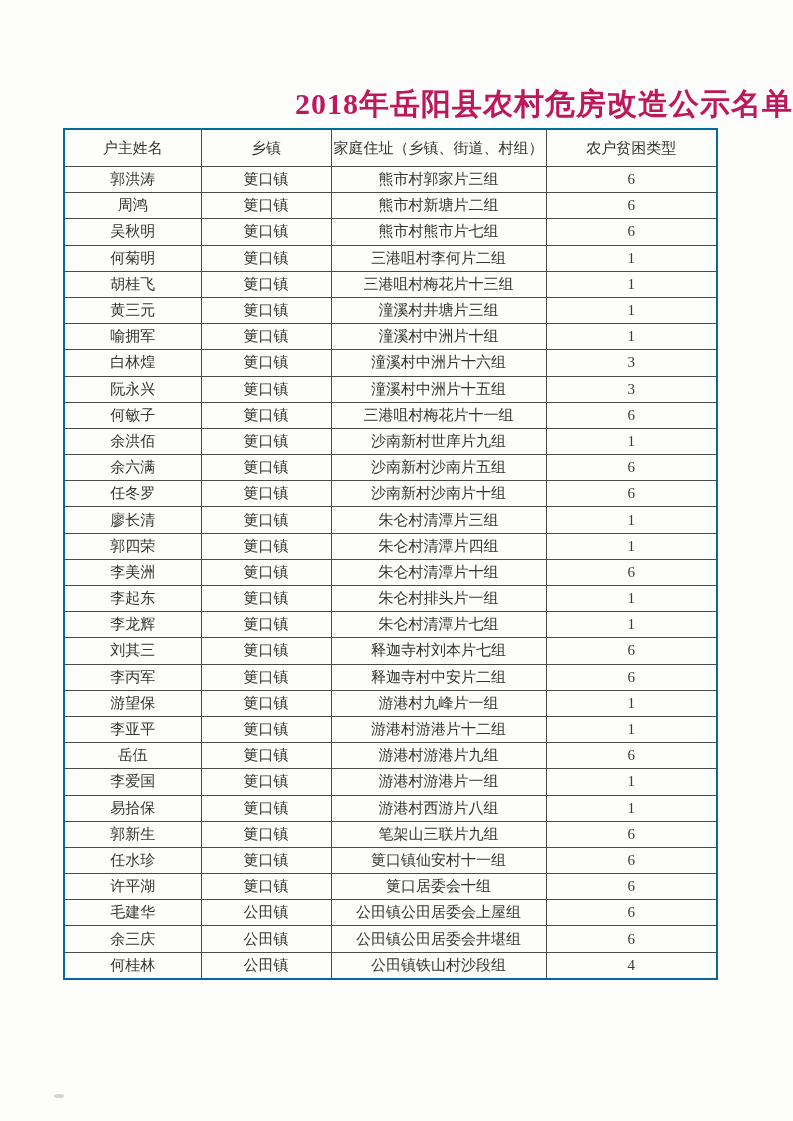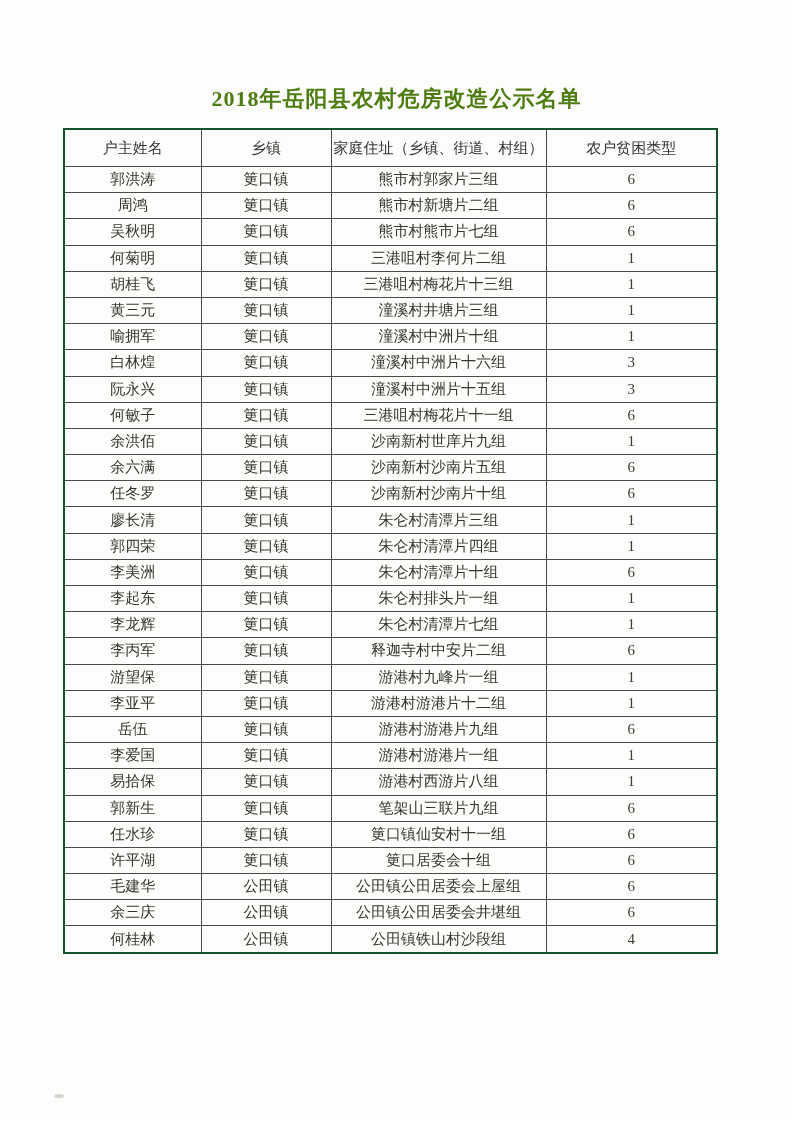--- a/index.html
+++ b/index.html
@@ -25,25 +25,25 @@
     height: 4px;
     background: #c9c9c6;
     border-radius: 50%;
     opacity: .8;
   }
   .doc-title {
     position: absolute;
     top: 84px;
     left: 0;
     width: 100%;
-    text-align: center;
-    font-size: 22px;
+    text-align: right;
+    font-size: 30px;
     font-weight: 700;
     letter-spacing: 1px;
-    color: #4d7c0f;
+    color: #be185d;
     white-space: nowrap;
   }
   table.roster {
     position: absolute;
     left: 63px;
     top: 128px;
     width: 653px;
     border-collapse: collapse;
     table-layout: fixed;
     background: #fdfdfc;
@@ -53,21 +53,21 @@
   table.roster col.c-address  { width: 215px; }
   table.roster col.c-type     { width: 171px; }
   table.roster th, table.roster td {
     border: 1px solid #4a4a48;
     text-align: center;
     vertical-align: middle;
     padding: 0 2px;
     overflow: hidden;
     white-space: nowrap;
   }
-  table.roster { border: 2px solid #14532d; }
+  table.roster { border: 2px solid #0369a1; }
   table.roster th {
     height: 36px;
     font-size: 15px;
     font-weight: 400;
     color: #333331;
   }
   table.roster td {
     height: 25.2px;
     font-size: 15px;
     color: #34342f;
@@ -202,20 +202,26 @@
           <td>朱仑村排头片一组</td>
           <td class="num">1</td>
         </tr>
         <tr>
           <td>李龙辉</td>
           <td>筻口镇</td>
           <td>朱仑村清潭片七组</td>
           <td class="num">1</td>
         </tr>
         <tr>
+          <td>刘其三</td>
+          <td>筻口镇</td>
+          <td>释迦寺村刘本片七组</td>
+          <td class="num">6</td>
+        </tr>
+        <tr>
           <td>李丙军</td>
           <td>筻口镇</td>
           <td>释迦寺村中安片二组</td>
           <td class="num">6</td>
         </tr>
         <tr>
           <td>游望保</td>
           <td>筻口镇</td>
           <td>游港村九峰片一组</td>
           <td class="num">1</td>

